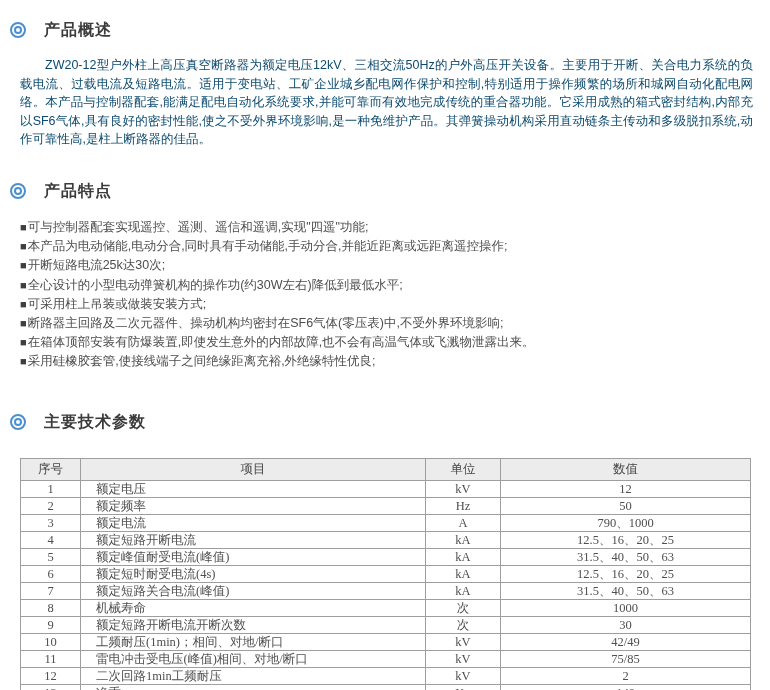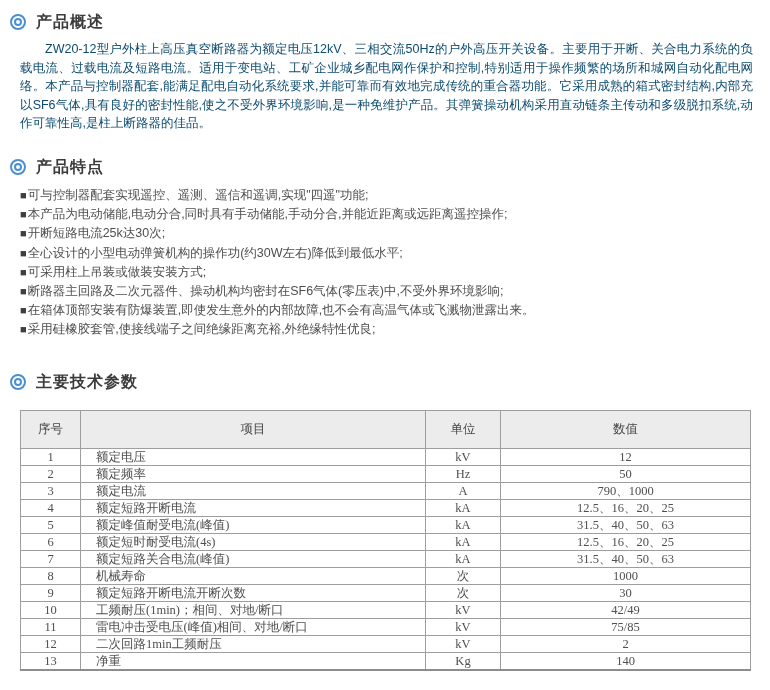--- a/index.html
+++ b/index.html
@@ -9,21 +9,21 @@
     font-family:"Liberation Sans","DejaVu Sans",sans-serif;
     color:#4c4c4c;
     overflow:hidden;
   }
   .page { padding:12px 13px 0 10px; box-sizing:border-box; }
 
   
   .sec-head { display:flex; align-items:center; gap:10px; }
   .sec-title {
     font-size:16px; font-weight:bold; color:#3b3b3b;
-    margin:0; letter-spacing:1px; line-height:20px;
+    margin:8px; letter-spacing:1px; line-height:20px;
   }
   .ring-icon {
     width:16px; height:16px; box-sizing:border-box;
     border:2px solid #4a8fd0; border-radius:50%;
     display:inline-flex; align-items:center; justify-content:center;
     flex:0 0 auto;
   }
   .ring-inner {
     width:8px; height:8px; box-sizing:border-box;
     border:2px solid #4a8fd0; border-radius:50%;
@@ -54,21 +54,21 @@
     margin:18px 0 0 10px;
     width:730px; table-layout:fixed;
     border-collapse:collapse;
     font-size:12.5px; color:#4f4f4f;
     border:1px solid #8d8d8d; border-bottom-width:2px;
   }
   table.params th, table.params td {
     border:1px solid #9e9e9e; padding:0; box-sizing:border-box;
   }
   table.params thead th {
-    background:#ececec; height:38px;
+    background:#ececec; height:22px;
     font-weight:normal; text-align:center; color:#464646;
   }
   table.params tbody td {
     height:16px; line-height:16px; text-align:center; background:#ffffff;
     overflow:hidden; white-space:nowrap;
   }
   table.params td.c-item { text-align:left; padding-left:15px; }
   .col-no   { width:60px; }
   .col-item { width:345px; }
   .col-unit { width:75px; }

